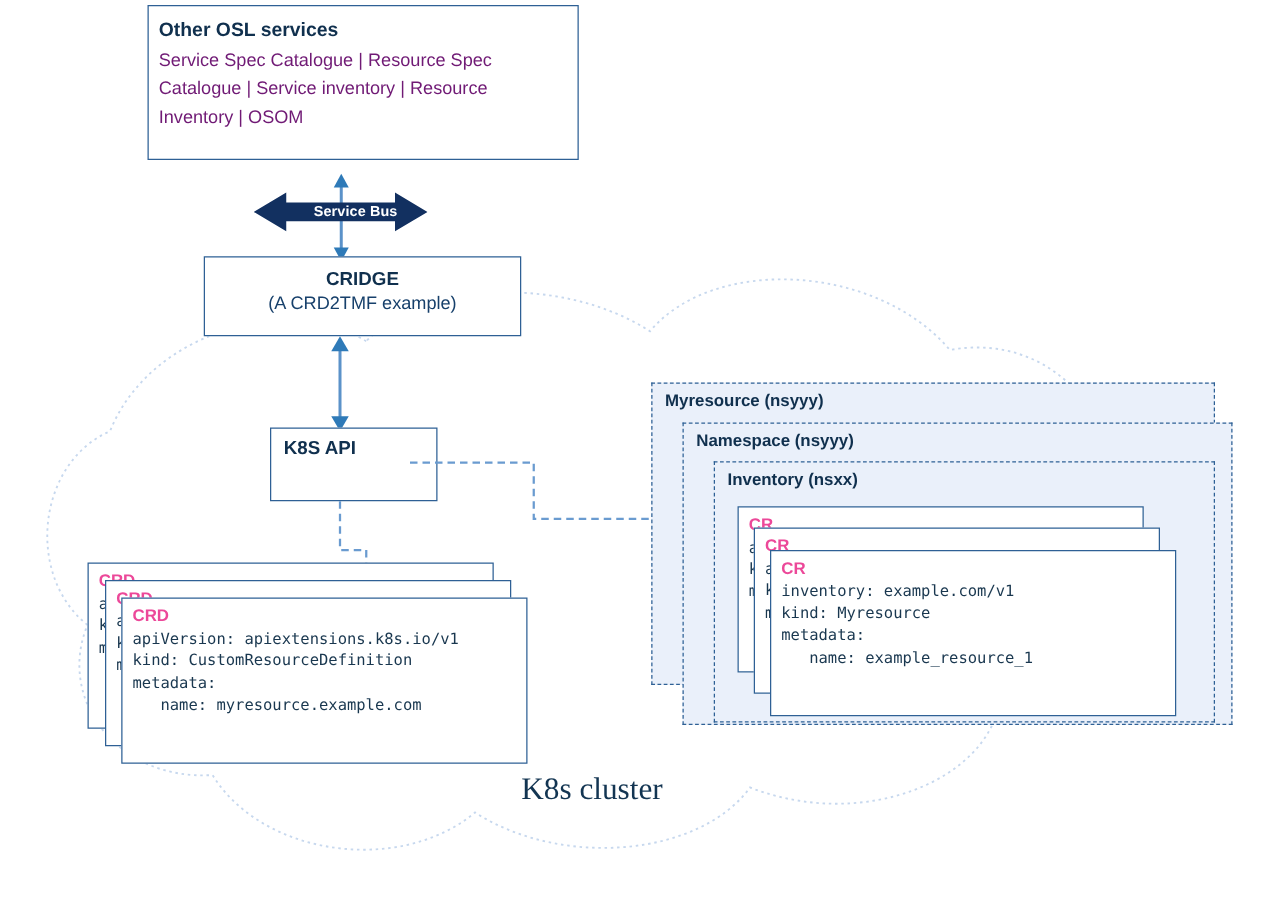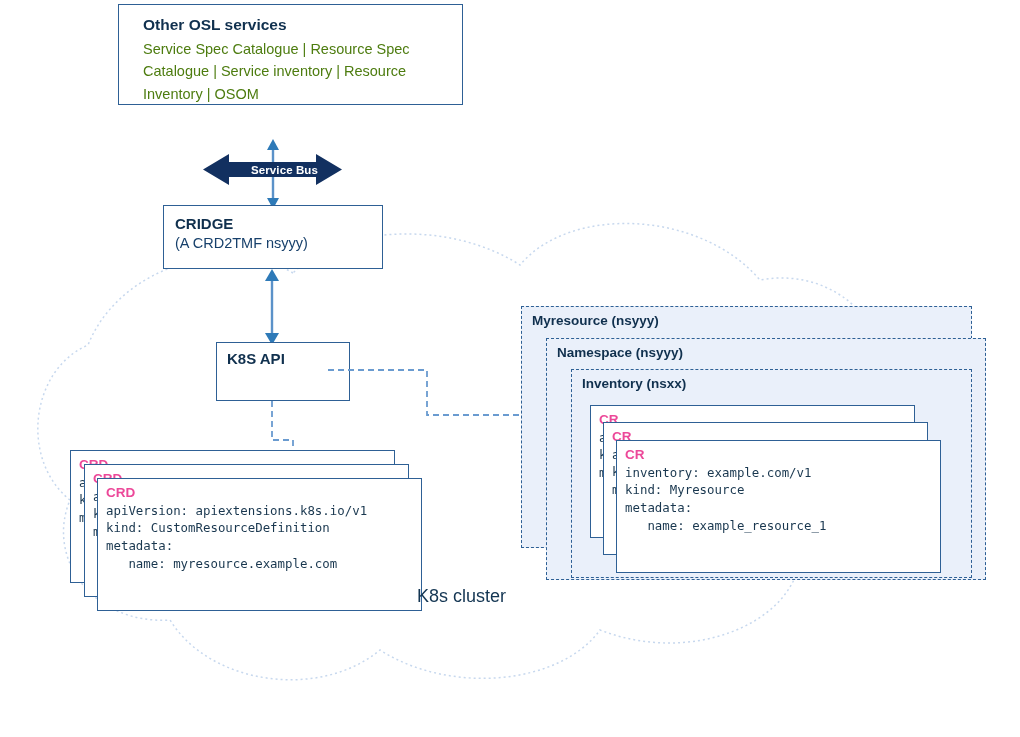--- a/index.html
+++ b/index.html
@@ -36,34 +36,34 @@
     background: #ffffff;
     border: 1.6px solid #2e6095;
     box-sizing: border-box;
   }
 
   
   #osl-box {
     left: 118px;
     top: 4px;
     width: 345px;
-    height: 101px;
-    padding: 10px 12px 0 24px;
+    height: 124px;
+    padding: 10px 12px 0 8px;
   }
   #osl-title {
     font-size: 15.5px;
     font-weight: bold;
     color: #10304e;
     line-height: 1.35;
     margin-bottom: 2px;
   }
   #osl-desc {
     font-size: 14.5px;
     font-weight: normal;
-    color: #4d7c0f;
+    color: #701a75;
     line-height: 1.55;
   }
 
   
   #service-bus {
     position: absolute;
     left: 203px;
     top: 152px;
     width: 139px;
     height: 35px;
@@ -86,23 +86,24 @@
   
   .vconn {
     position: absolute;
     pointer-events: none;
   }
 
   
   #cridge-box {
     left: 163px;
     top: 205px;
-    width: 220px;
+    width: 254px;
     height: 64px;
     padding: 8px 11px 0 11px;
+    text-align: center;
   }
   #cridge-title {
     font-size: 15px;
     font-weight: bold;
     color: #10304e;
     line-height: 1.3;
   }
   #cridge-sub {
     font-size: 14.5px;
     color: #17406b;
@@ -170,24 +171,25 @@
     font-size: 13.5px;
     font-weight: bold;
     color: #10304e;
     white-space: nowrap;
   }
 
   
   #cluster-label {
     position: absolute;
     left: 417px;
-    top: 586px;
-    font-size: 18px;
+    top: 618px;
+    font-size: 25px;
     color: #133552;
     white-space: nowrap;
+    font-family: Liberation Serif, serif;
   }
 </style>
 </head>
 <body>
 
 <div id="canvas">
 
   <svg id="cloud-shape" viewBox="0 0 1020 520" fill="none">
     <path d="M 293 78
              C 230 40, 120 70, 88 150
@@ -215,21 +217,21 @@
 
   <div id="service-bus">
     <svg width="139" height="35" viewBox="0 0 139 35">
       <polygon points="0,17.5 26,2 26,10 113,10 113,2 139,17.5 113,33 113,25 26,25 26,33" fill="#123060"></polygon>
     </svg>
     <div id="service-bus-label">Service Bus</div>
   </div>
 
   <div class="solid-box" id="cridge-box">
     <div id="cridge-title">CRIDGE</div>
-    <div id="cridge-sub">(A CRD2TMF nsyyy)</div>
+    <div id="cridge-sub">(A CRD2TMF example)</div>
   </div>
 
   <svg class="vconn" style="left:261px; top:268px; width:22px; height:78px;" viewBox="0 0 22 78">
     <line x1="11" y1="9" x2="11" y2="69" stroke="#5b92c9" stroke-width="2.4"></line>
     <polygon points="11,1 4,13 18,13" fill="#2e7ab8"></polygon>
     <polygon points="11,77 4,65 18,65" fill="#2e7ab8"></polygon>
   </svg>
 
   <div class="solid-box" id="k8sapi-box">
     <div id="k8sapi-title">K8S API</div>

